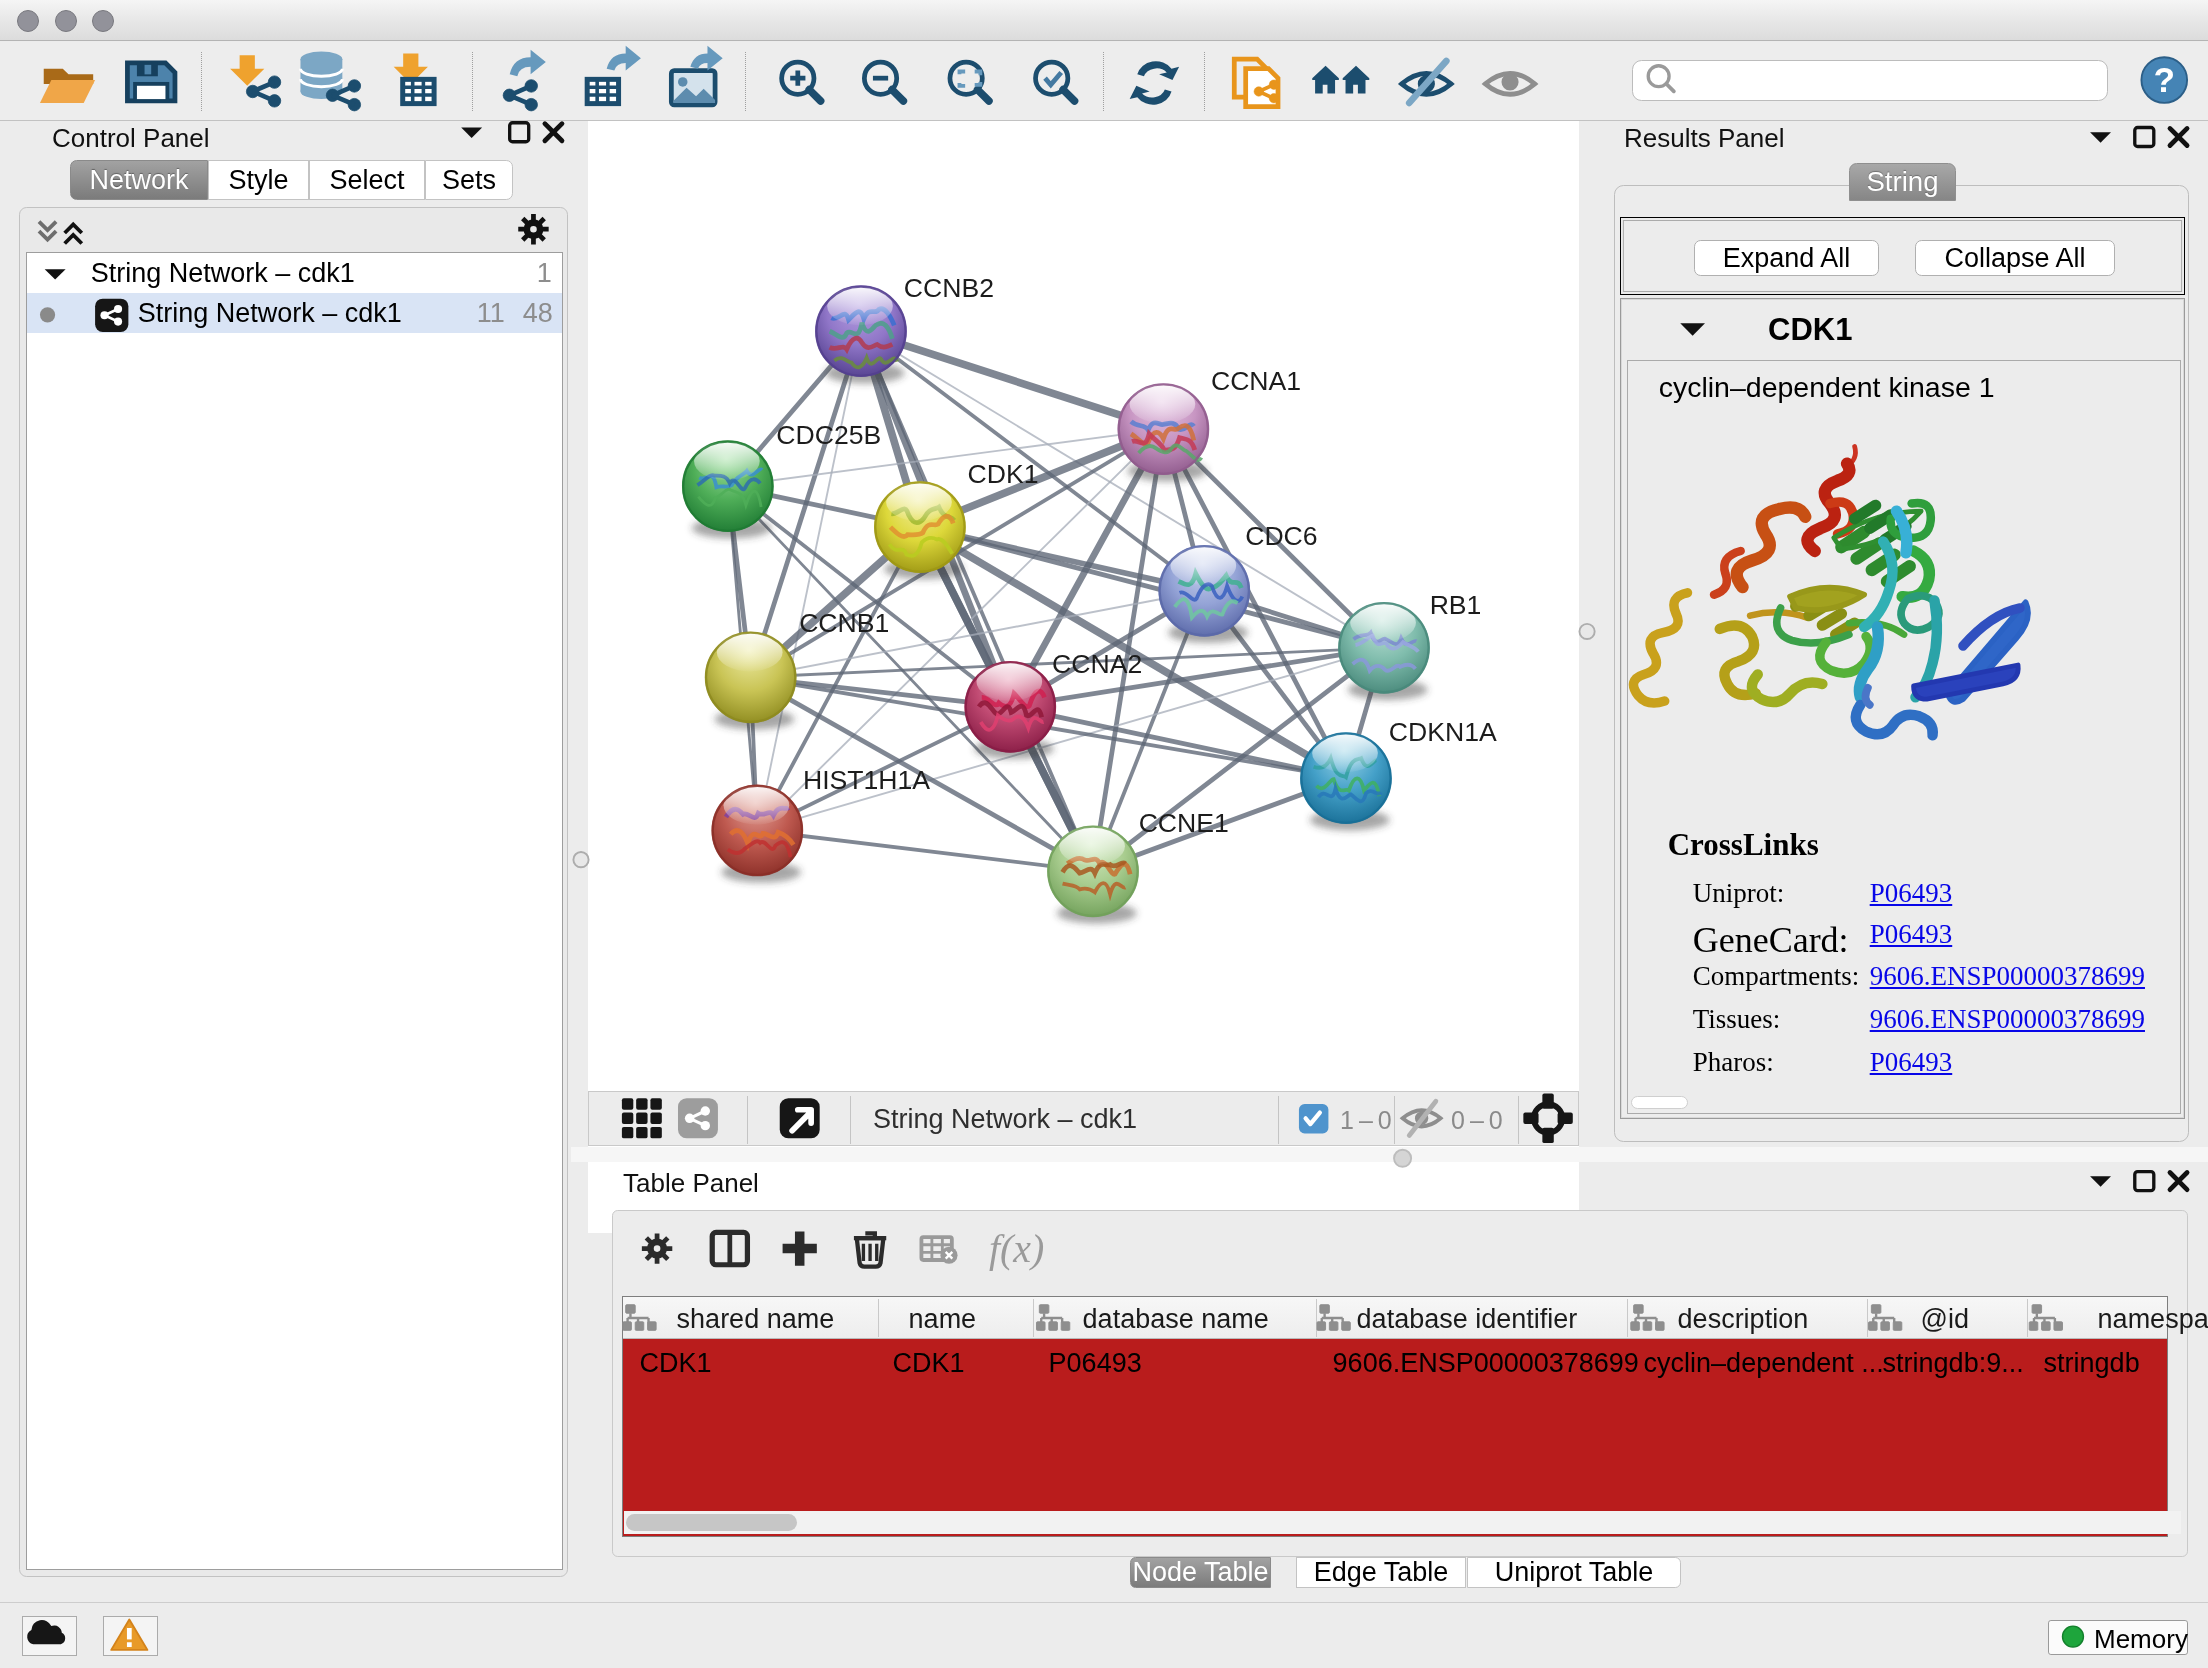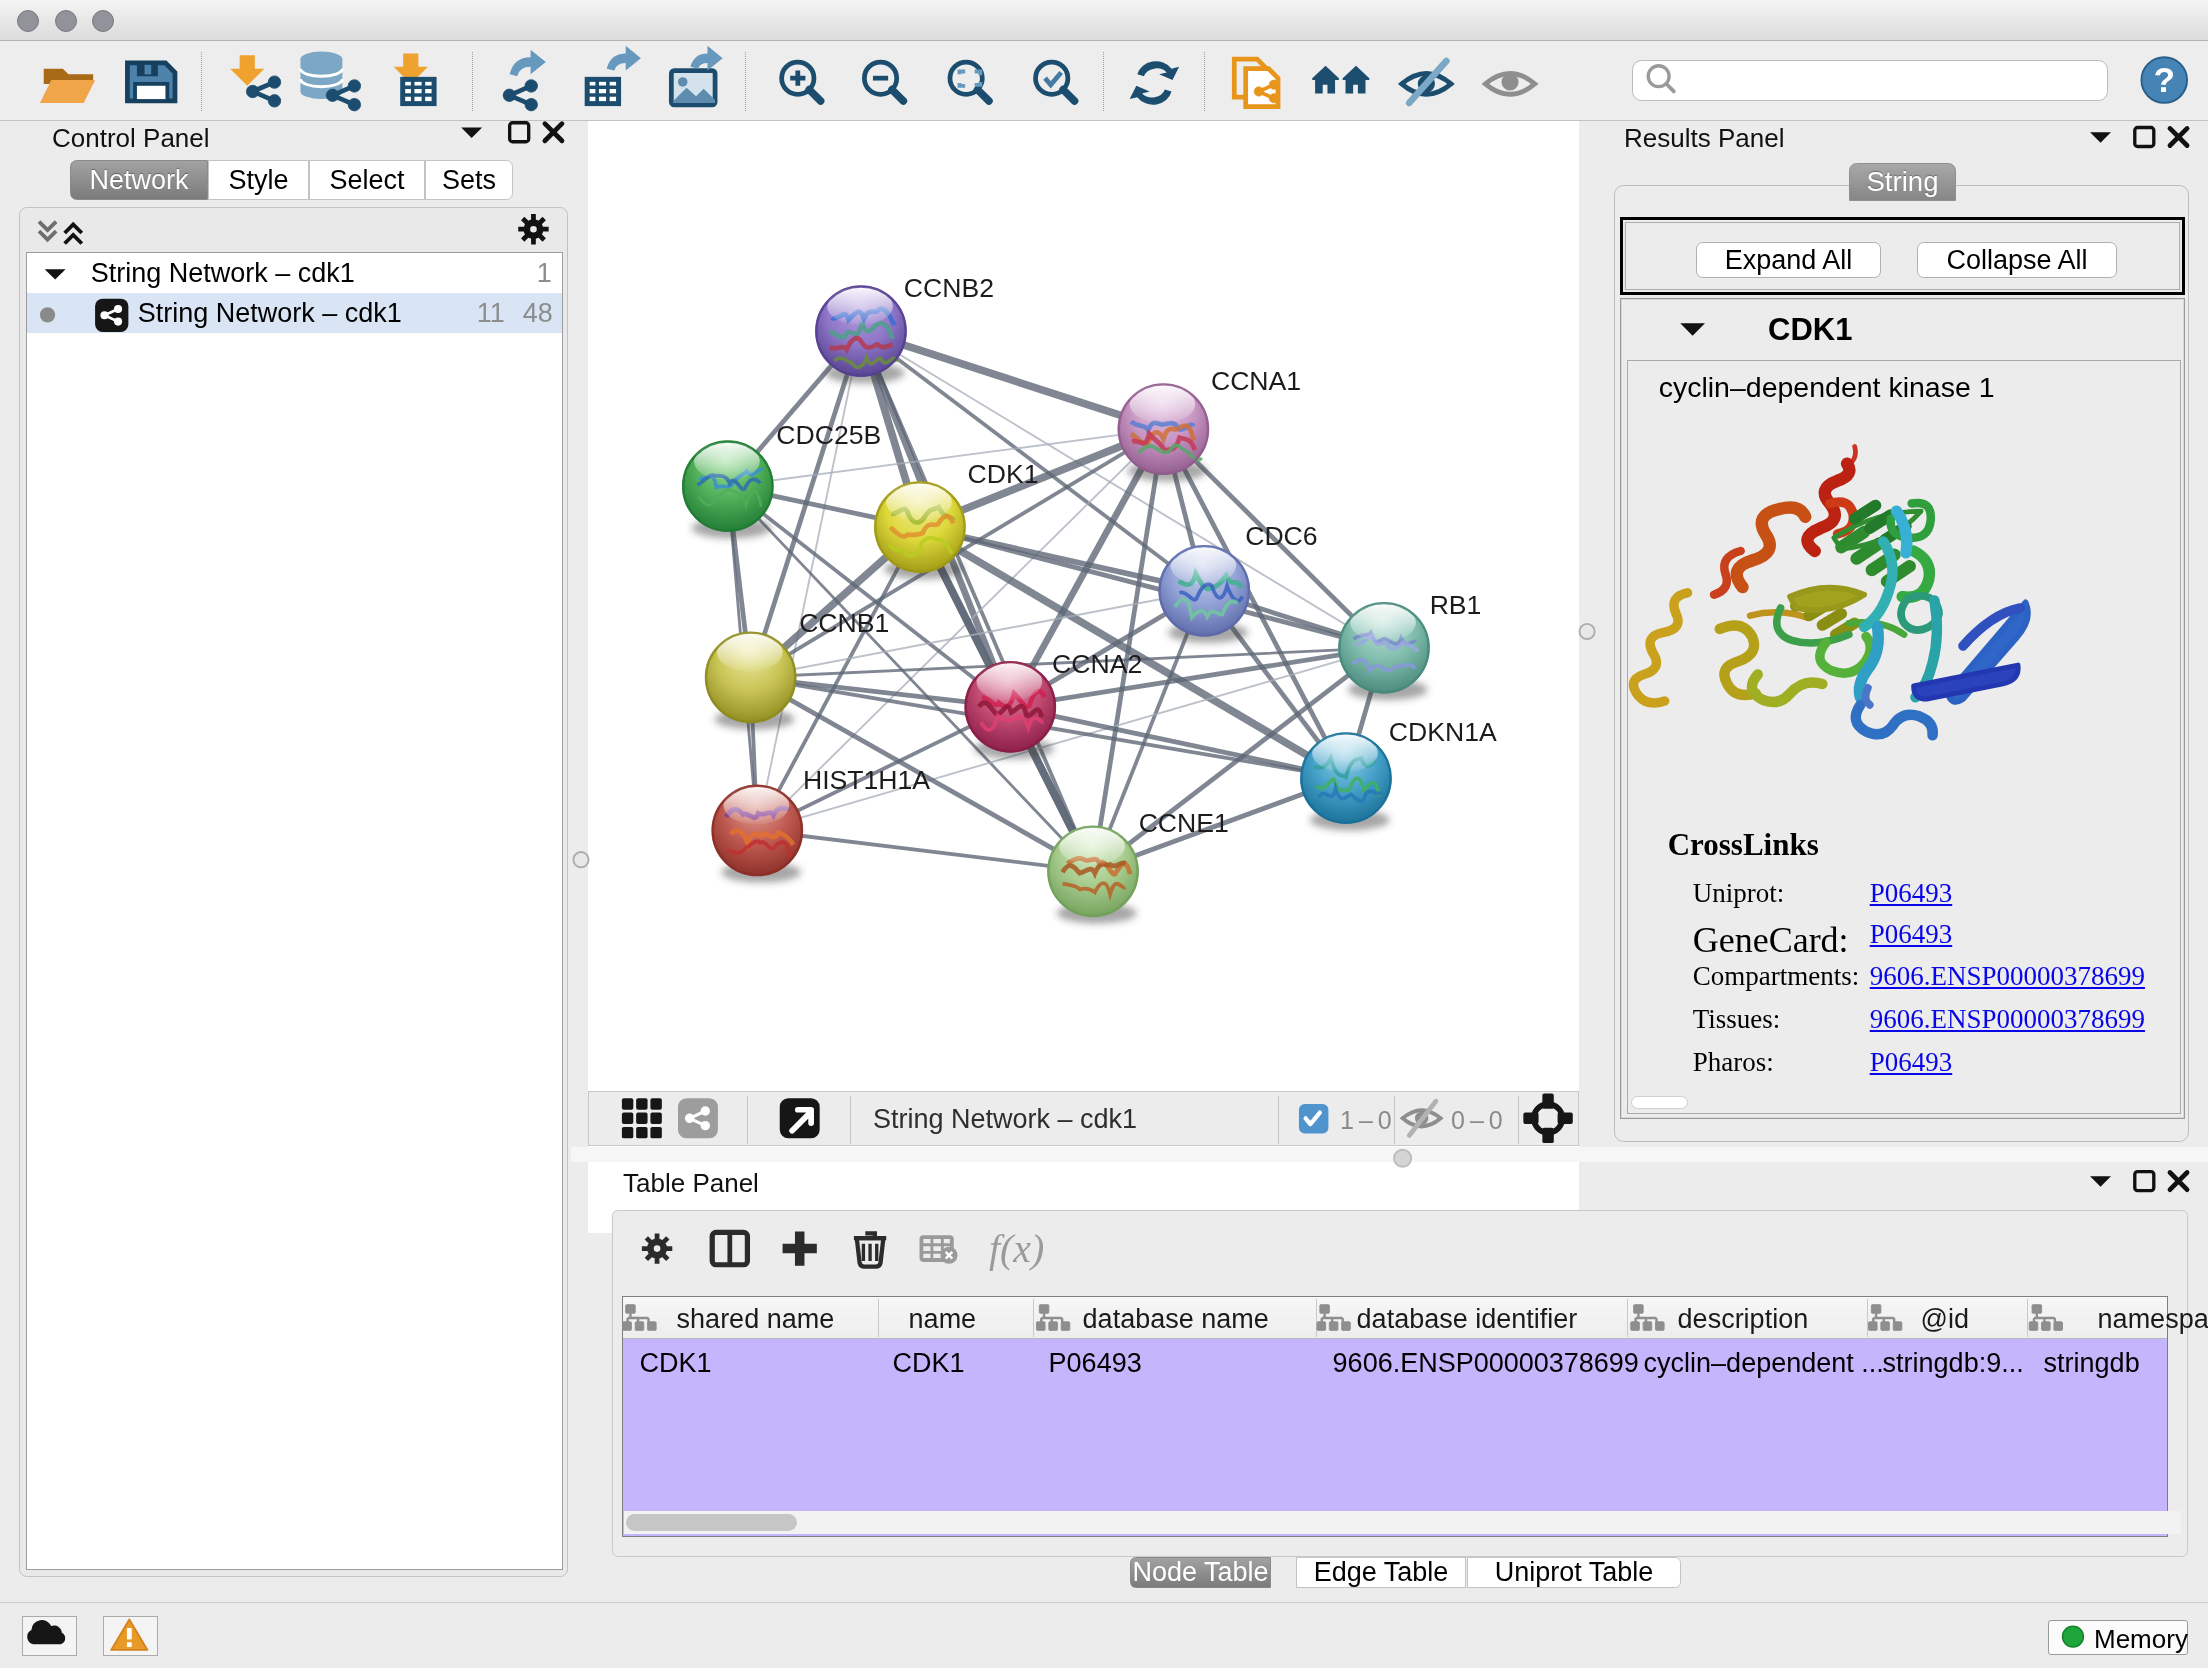--- a/index.html
+++ b/index.html
@@ -34,32 +34,32 @@
   #nettb { left:588px; top:1091px; width:991px; height:55px; background:#ececec;
            border:1px solid #c9c9c9; }
   .ntsep { position:absolute; top:3.8px; height:48px; border-left:1px solid #c4c4c4; }
   
   #rp-title { left:1624px; top:123px; font-size:26px; color:#111; }
   #rp-box { left:1614px; top:185px; width:575px; height:957px; background:#ececec;
             border:1px solid #bdbdbd; border-radius:9.5px; }
   #stringtab { left:1849px; top:163px; width:107px; height:38px; background:linear-gradient(#a8a8a8,#868686);
                border:1px solid #8f8f8f; border-radius:7.6px 7.6px 0 0; color:#fff; font-size:27.6px;
                text-align:center; line-height:36px; text-shadow:0 -1px 1px rgba(0,0,0,.3);}
-  #rp-expbox { left:1620px; top:217px; width:565px; height:78px; border:3px solid #000000;
+  #rp-expbox { left:1620px; top:217px; width:565px; height:78px; border:1px solid #000000;
                box-shadow:inset 0 0 0 1.9px #ececec, inset 0 0 0 2.9px #ababab; }
   .rpbtn { position:absolute; top:22px; height:36px; background:#fff; border:1px solid #b0b0b0;
            border-radius:6.7px; font-size:27px; color:#000; text-align:center; line-height:34px; }
   #rp-cdk { left:1620px; top:298px; width:565px; height:821px; border:1px solid #9a9a9a;
             box-shadow:inset 0 0 0 1px #d8d8d8; }
   #rp-inner { position:absolute; left:5.7px; top:61px; width:554px; height:754px; border:1px solid #aaa; background:#ececec; }
   
   #tp-title { left:623px; top:1168px; font-size:26px; color:#111; }
   #tp-box { left:612px; top:1210px; width:1576px; height:347px; background:#ececec;
             border:1px solid #c9c9c9; border-radius:5.7px; }
-  #tbl { position:absolute; left:8.6px; top:85px; width:1546px; height:241px; background:#c4b5fd;
+  #tbl { position:absolute; left:8.6px; top:85px; width:1546px; height:241px; background:#b91c1c;
          border:1.9px solid #7e7e7e; }
   #tbl-head { position:absolute; left:0; top:0; width:100%; height:42px;
               background:linear-gradient(#f7f7f7,#ededed); border-bottom:1px solid #b9b9b9;
               font-size:27px; color:#1a1a1a; }
   .th { position:absolute; top:6.7px; }
   .thsep { position:absolute; top:1.9px; height:38px; border-left:1px solid #c9c9c9; }
   .td { position:absolute; top:51px; font-size:27px; color:#000; }
   #hscroll { position:absolute; left:1.9px; bottom:1.9px; width:1557px; height:23px; background:#f2f2f2; }
   #hthumb { position:absolute; left:1.9px; top:2.9px; width:171px; height:17px; background:#c6c6c6; border-radius:8.6px; }
   .btab { position:absolute; top:1557px; height:31px; background:#fff; border:1px solid #c3c3c3;

